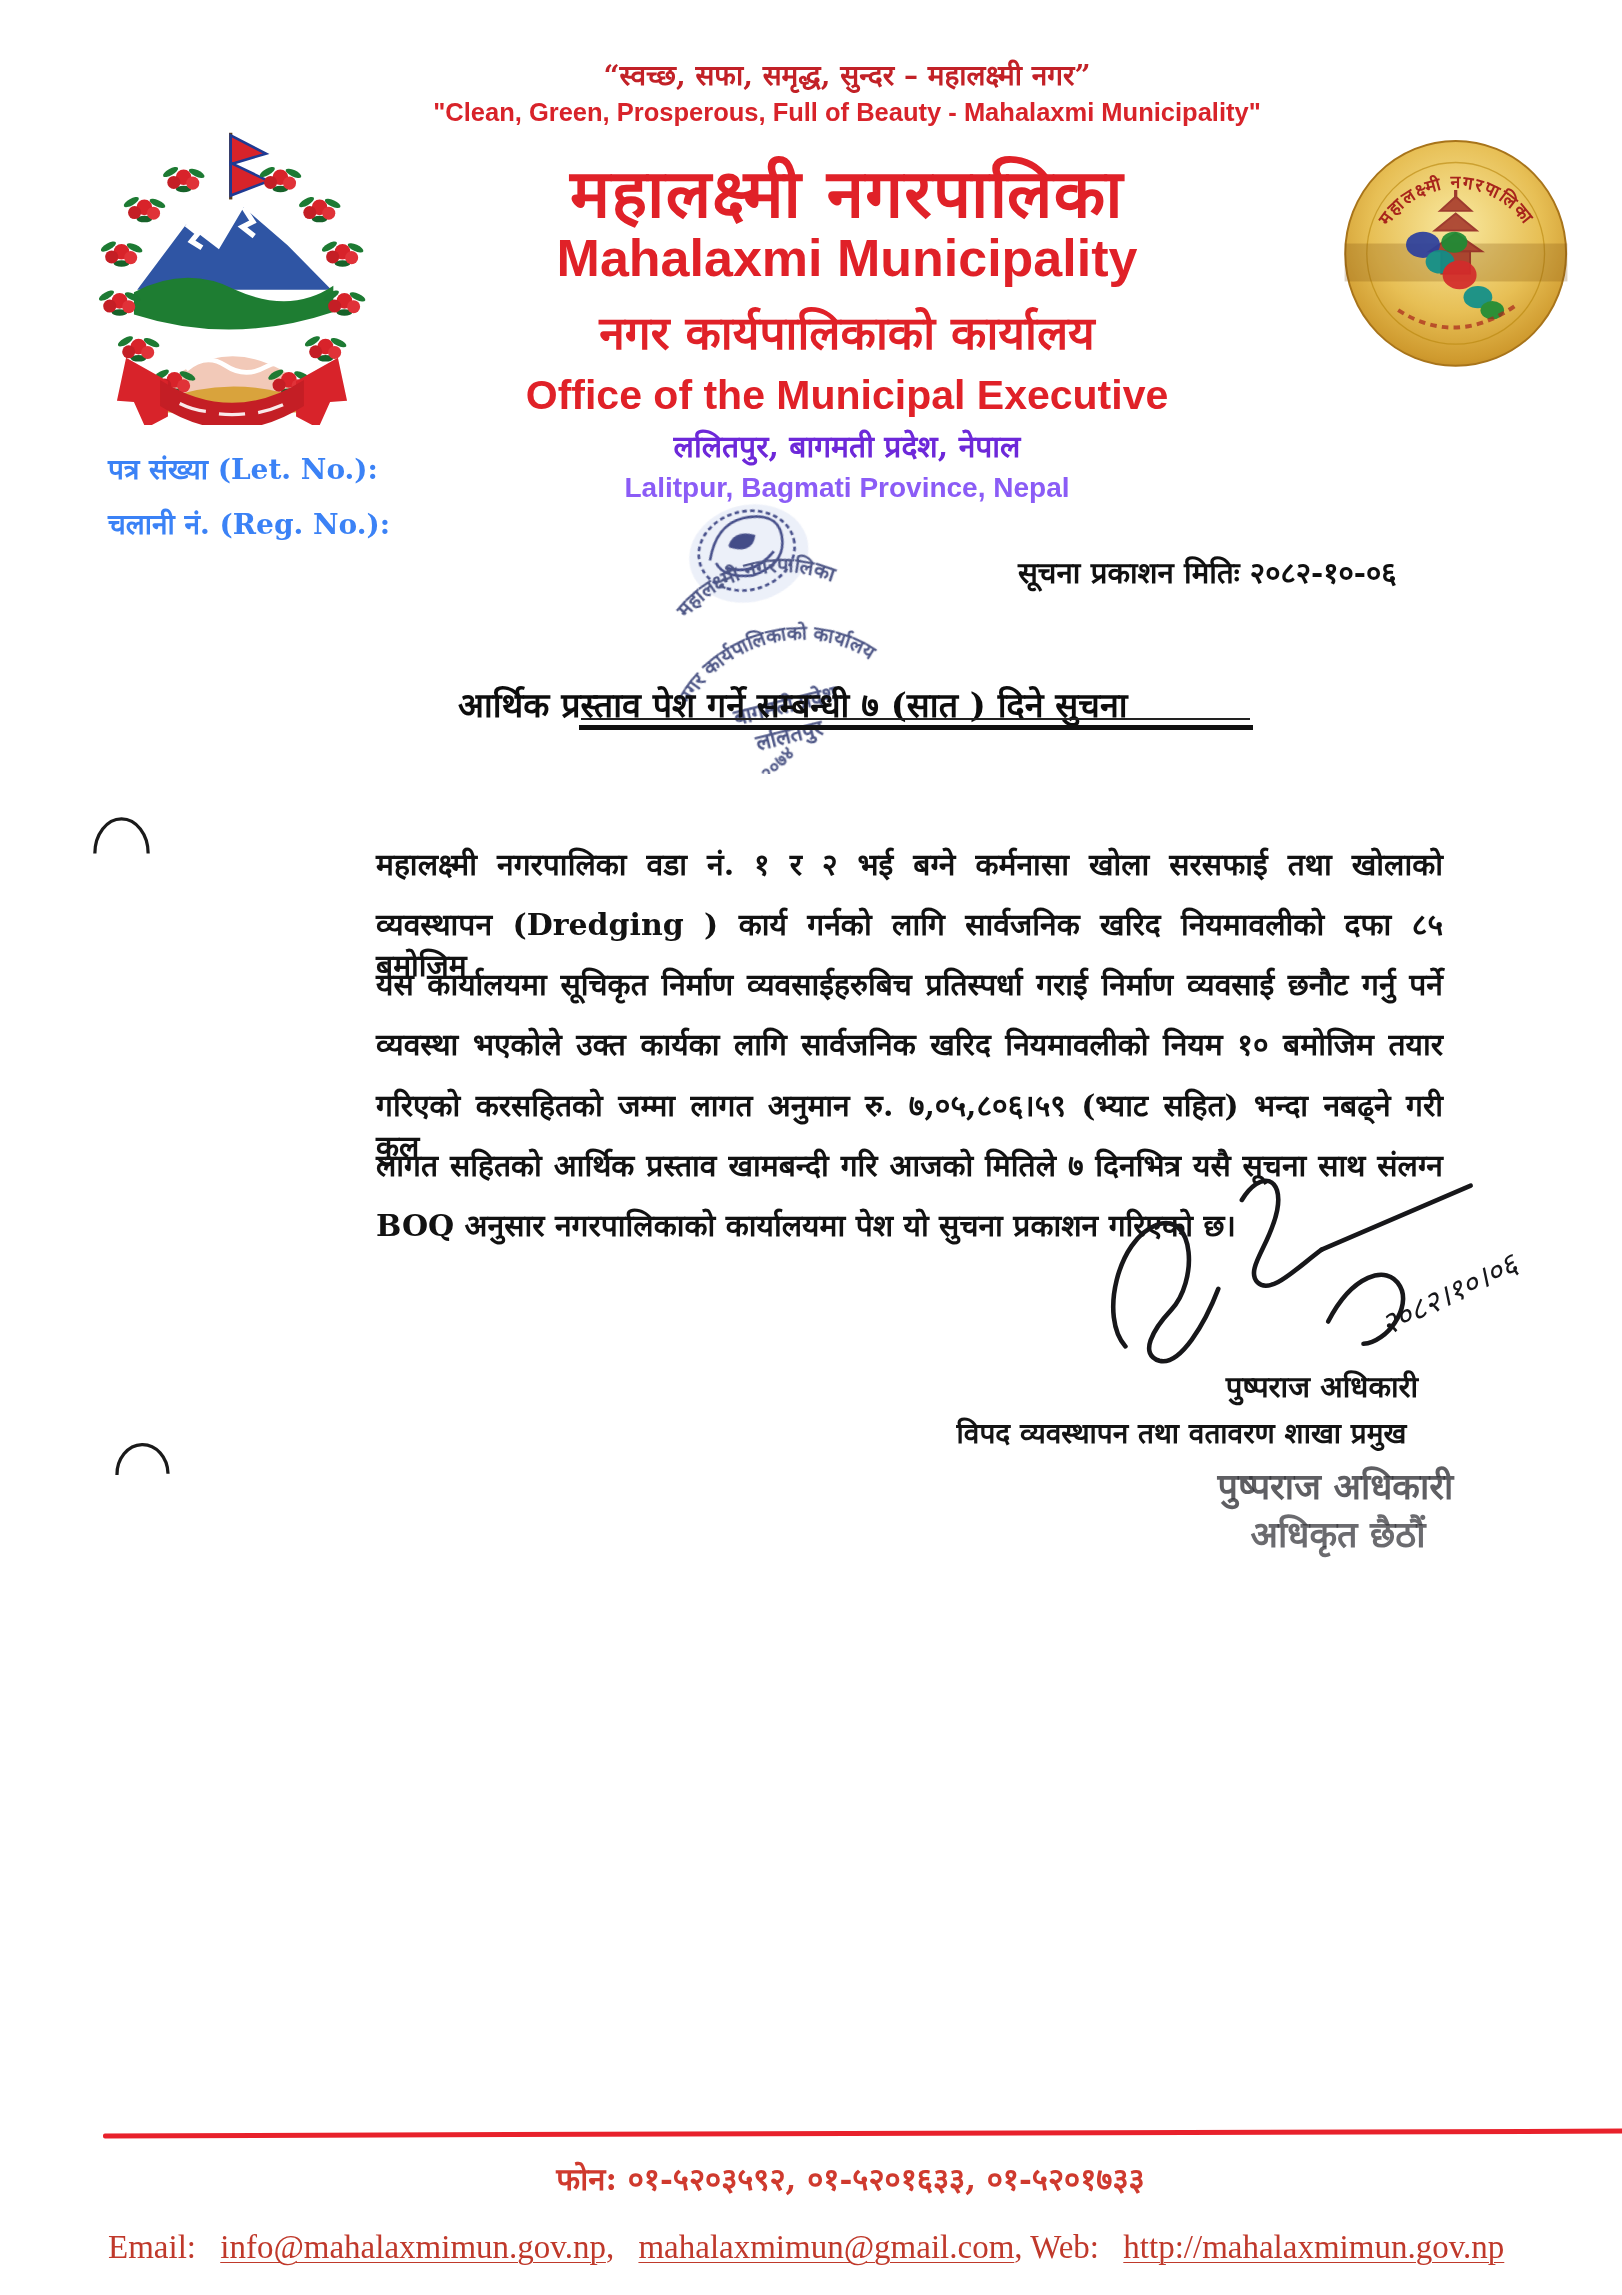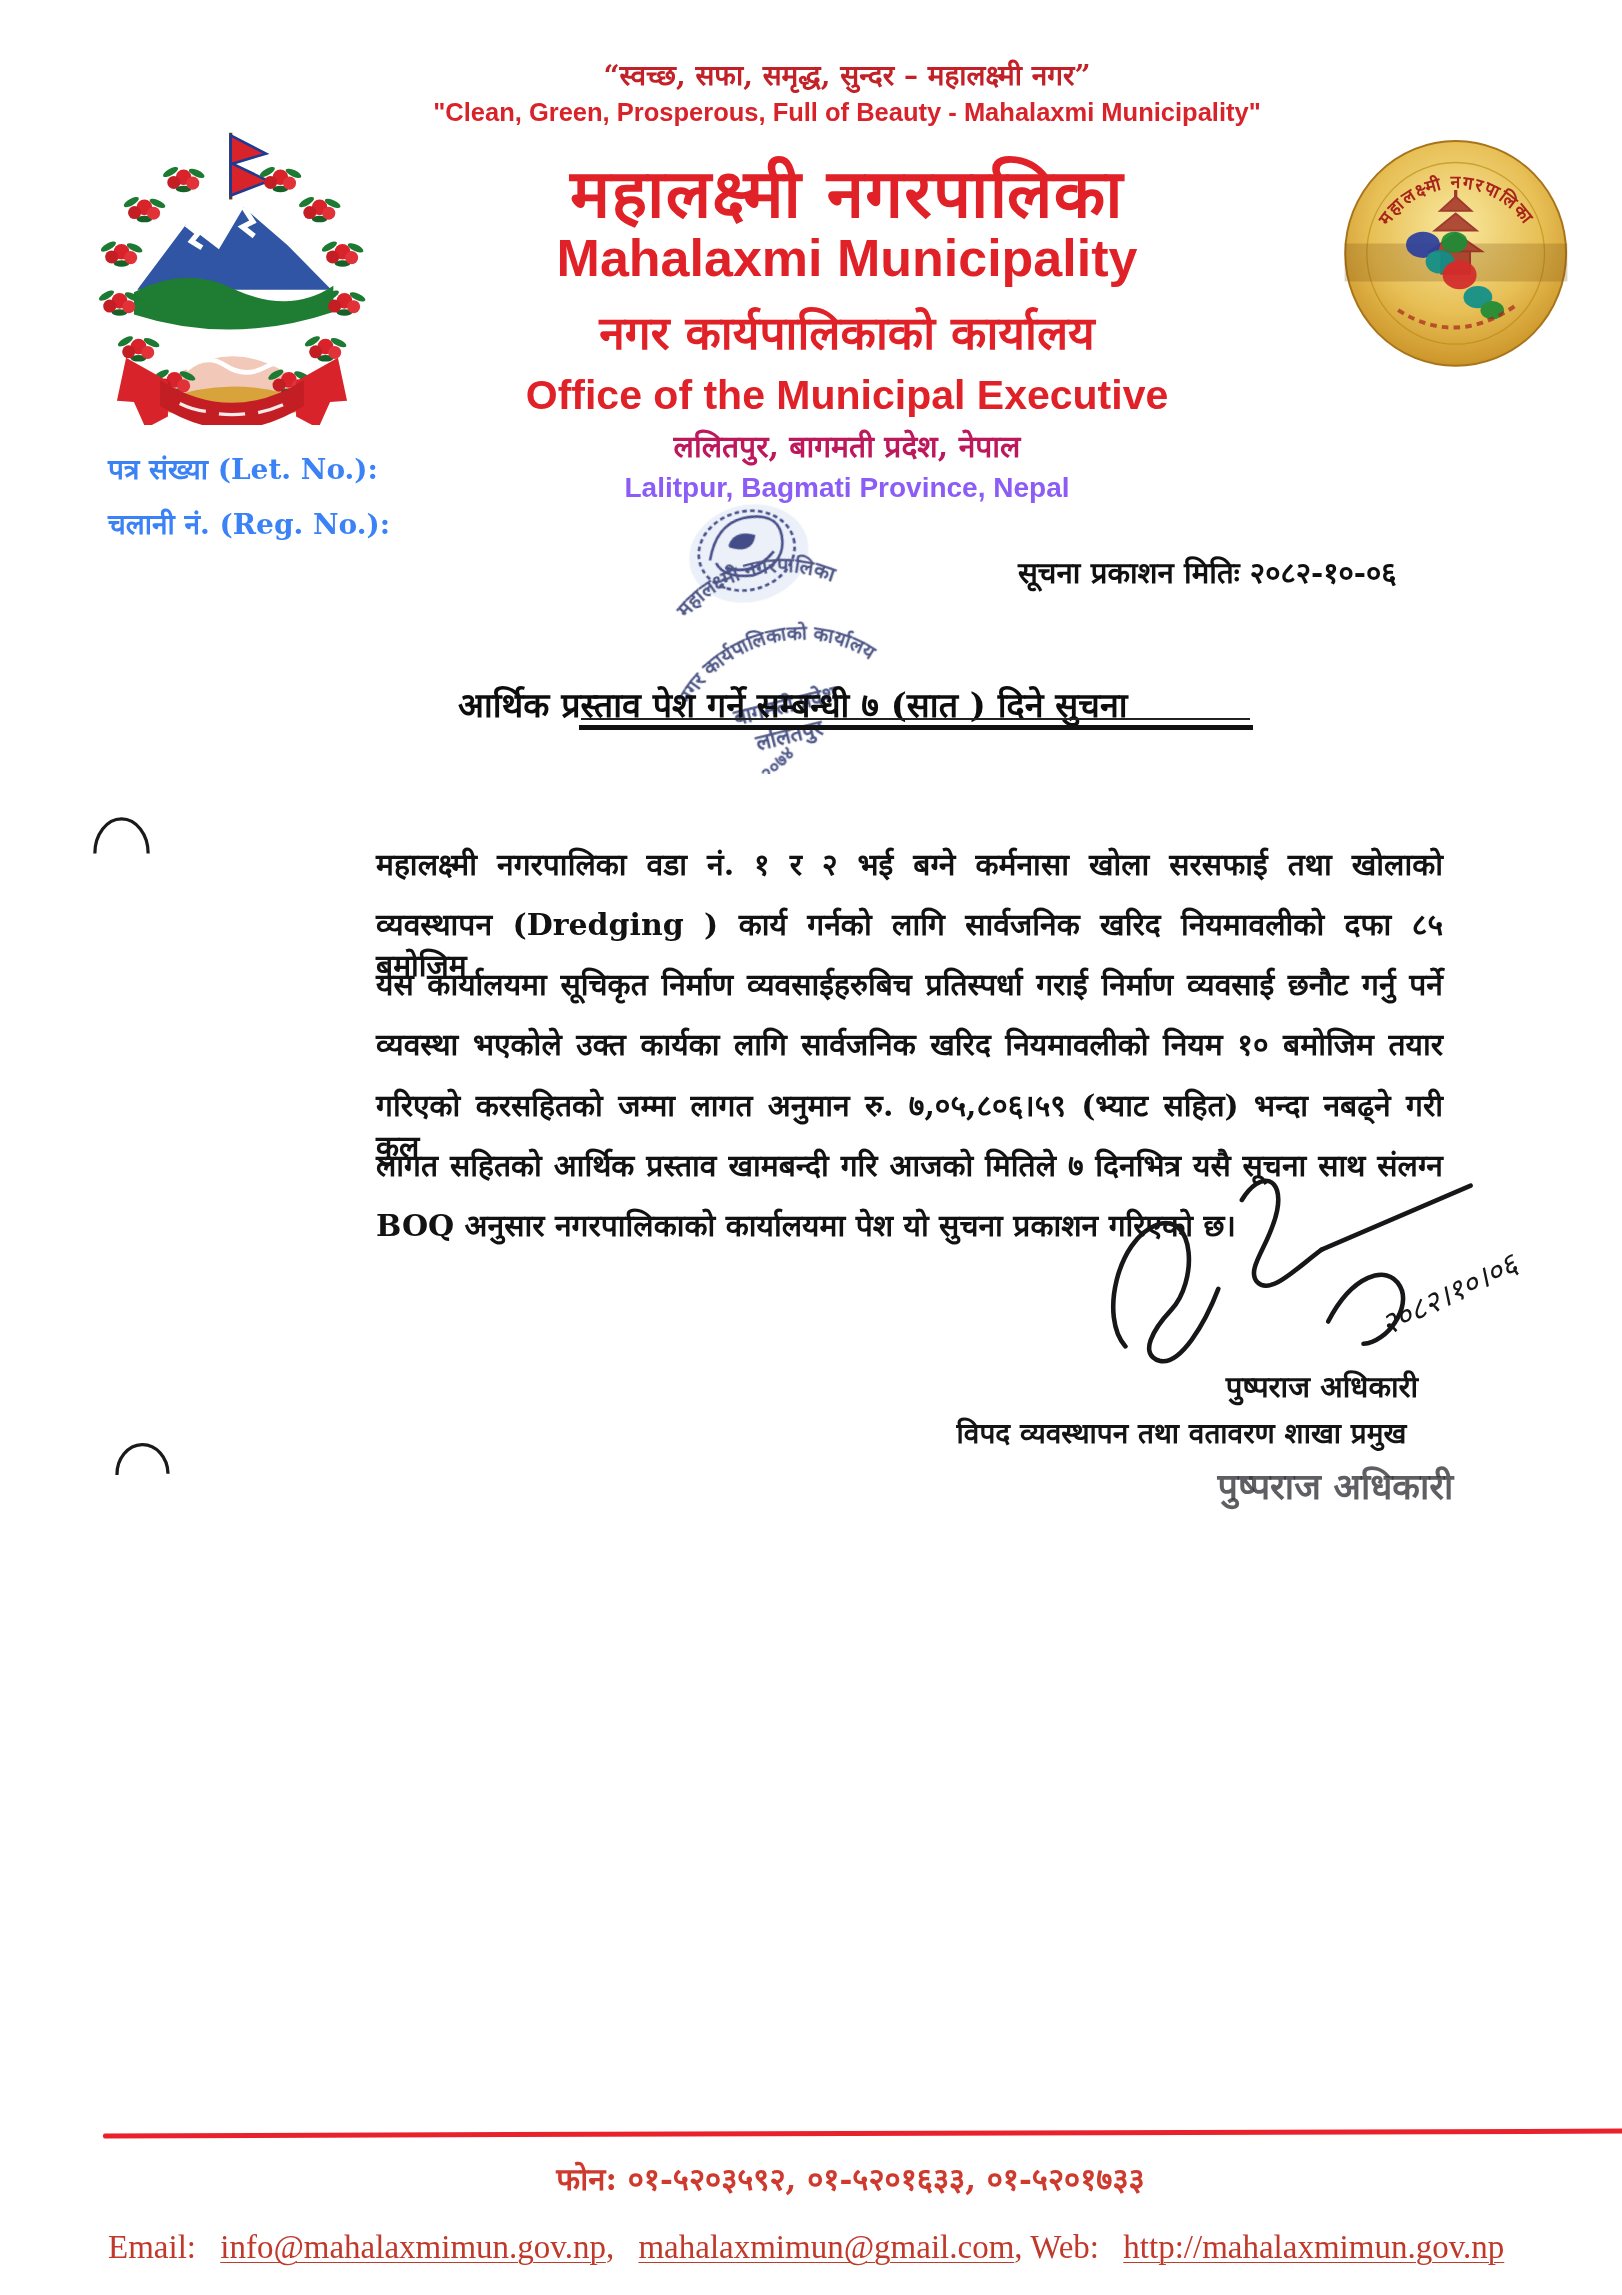--- a/index.html
+++ b/index.html
@@ -7,21 +7,21 @@
         font-family:"Liberation Sans","DejaVu Sans",sans-serif;}
   .abs{position:absolute;}
   .ctr{left:340px;width:1014px;text-align:center;}
   .dev{font-family:"DejaVu Serif","Liberation Serif",serif;}
   .tagline-np{top:55px;font-size:28px;font-weight:700;color:#c22127;}
   .tagline-en{top:98px;font-size:25.5px;font-weight:700;color:#d8232a;}
   .title-np{top:145px;font-size:67px;font-weight:800;color:#e02128;letter-spacing:1.3px;}
   .title-en{top:228px;font-size:52px;font-weight:800;color:#e02128;}
   .office-np{top:300px;font-size:46px;font-weight:800;color:#e02128;}
   .office-en{top:372px;font-size:41px;font-weight:800;color:#e02128;}
-  .addr-np{top:425px;font-size:30px;font-weight:700;color:#be185d;}
+  .addr-np{top:425px;font-size:30px;font-weight:700;color:#6d28d9;}
   .addr-en{top:472px;font-size:28px;font-weight:700;color:#8b5cf6;}
   .ref{left:108px;font-size:28px;font-weight:700;color:#3b82f6;}
   .letno{top:449px;}
   .regno{top:504px;}
   .date-line{left:1018px;top:552px;font-size:29.4px;color:#101010;font-weight:600;}
   .notice-title{left:458px;top:681px;width:903px;font-size:34px;font-weight:800;color:#0d0d0d;}
   .t-under1{left:581px;top:718px;width:669px;height:2px;background:#222;}
   .t-under2{left:579px;top:725px;width:674px;height:4.6px;background:#111;}
   .bodyline{left:376px;width:1067px;font-size:30px;font-weight:600;color:#121212;
             text-align:justify;text-align-last:justify;white-space:normal;}
@@ -187,20 +187,21 @@
       <path d="M298,64 C326,18 362,28 352,80 C342,132 302,170 322,190 C342,210 382,168 420,140"></path>
       <path d="M420,140 L648,42"></path>
       <path d="M430,250 C466,180 520,160 540,196 C558,228 520,282 484,284"></path>
     </g>
     <text x="520" y="272" font-size="46" fill="#17171a" font-style="italic" transform="rotate(-26 520 272)">२०८२।१०।०६</text>
   </svg>
 
   <div class="abs sig-name dev">पुष्पराज अधिकारी</div>
   <div class="abs sig-desig dev">विपद व्यवस्थापन तथा वतावरण शाखा प्रमुख</div>
   <div class="abs stamp-name dev">पुष्पराज अधिकारी</div>
+  <div class="abs stamp-rank dev">अधिकृत छैठौं</div>
 
   <svg class="abs" style="left:92px;top:817px" width="59" height="39" viewBox="0 0 90 60">
     <path d="M4,56 A37,48 0 0 1 86,56" stroke="#1a1a1a" stroke-width="5" fill="none"></path>
   </svg>
   <svg class="abs" style="left:113px;top:1441px" width="59" height="36" viewBox="0 0 90 55">
     <path d="M6,52 A36,42 0 0 1 84,50" stroke="#1a1a1a" stroke-width="5" fill="none"></path>
   </svg>
 
   <div class="abs footer-line"></div>
   <div class="abs phone dev">फोन: ०१-५२०३५९२, ०१-५२०१६३३, ०१-५२०१७३३</div>

